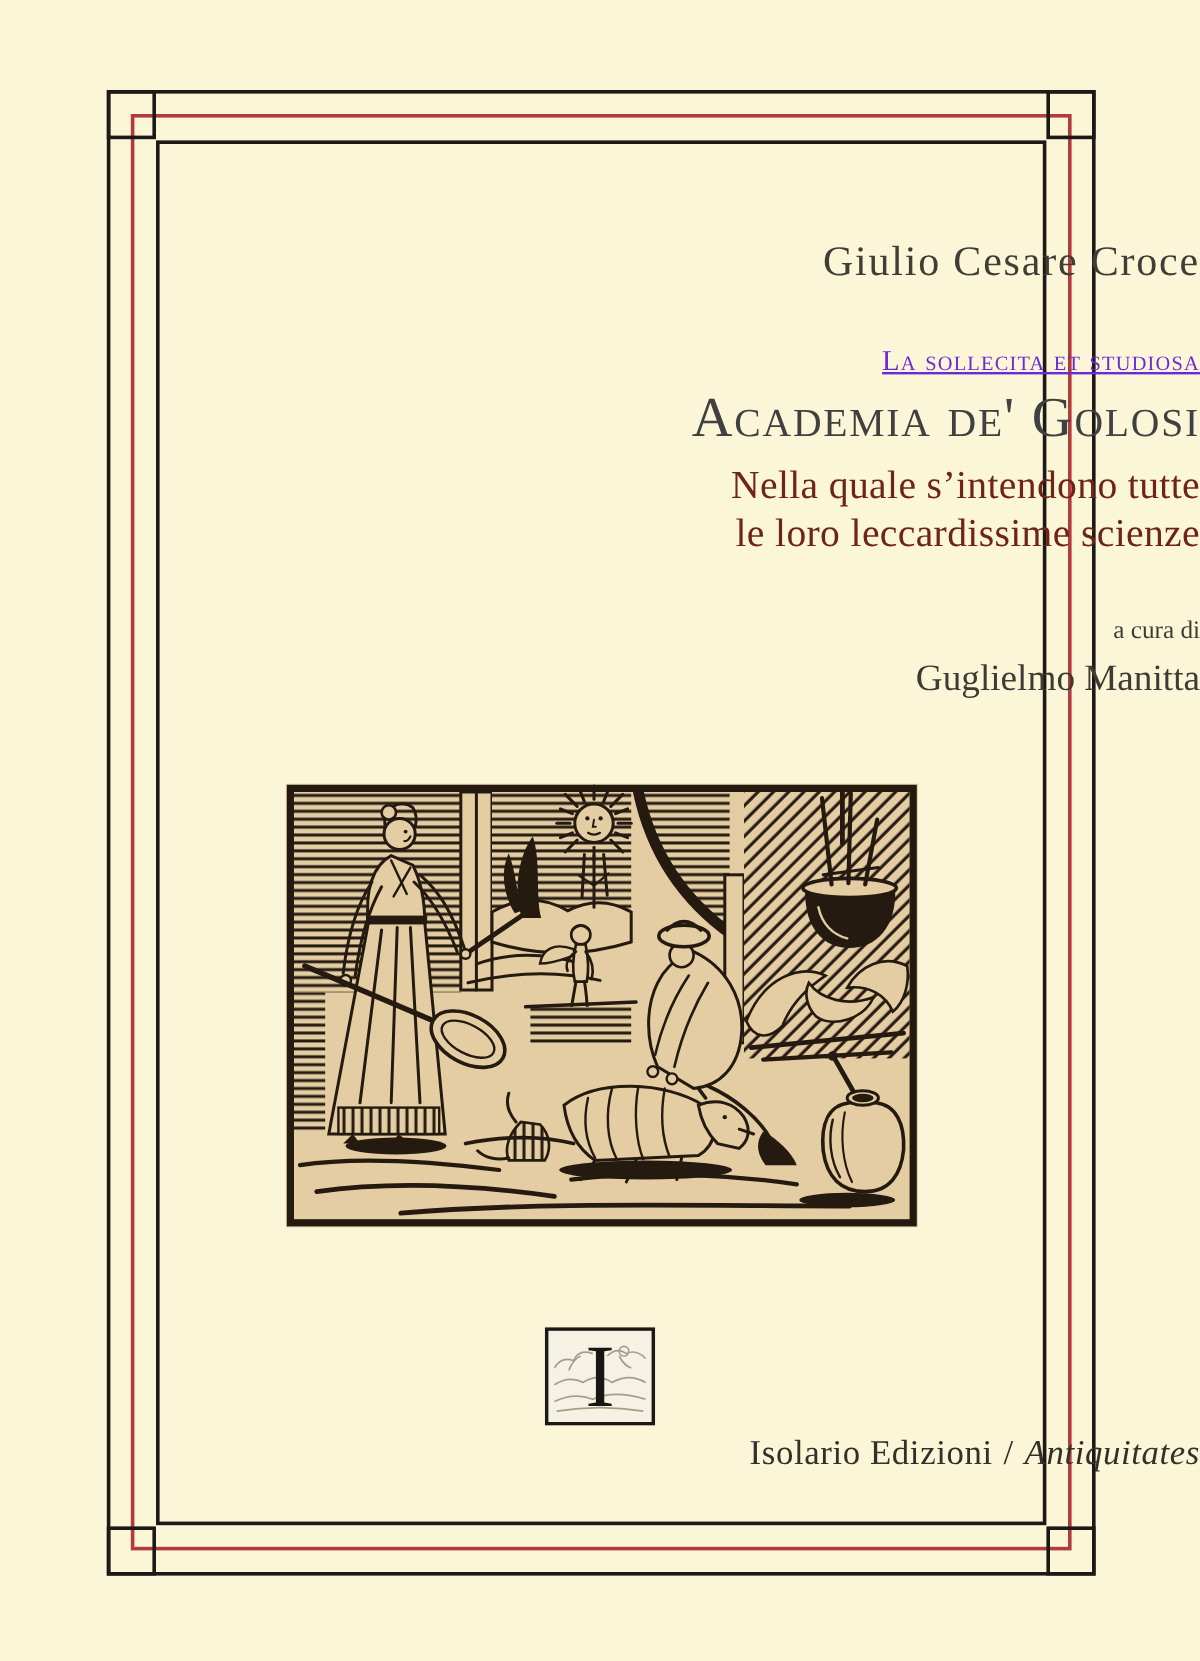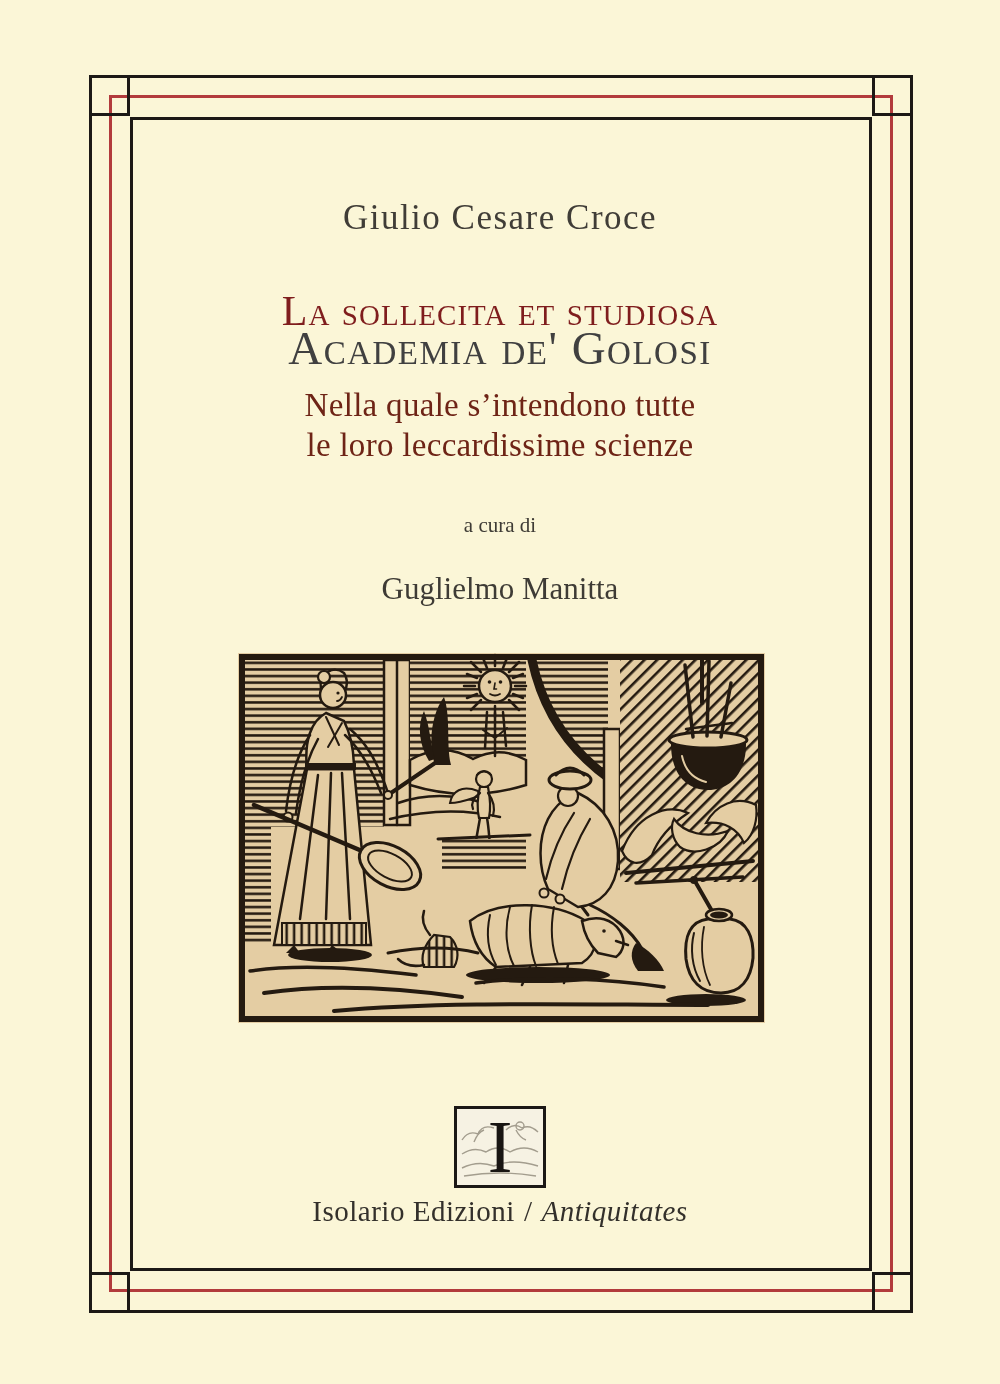--- a/index.html
+++ b/index.html
@@ -13,28 +13,28 @@
   .fr { position:absolute; box-sizing:border-box; border:3px solid #1c1916; background:transparent; }
   .fr-outer { left:89px;  top:75px;  width:824px; height:1238px; }
   .fr-inner { left:130px; top:117px; width:742px; height:1154px; }
   .fr-red   { left:109px; top:95px;  width:784px; height:1197px; border-color:#b23b3c; }
   .fr-sq    { width:41px; height:41px; }
   .sq-tl { left:89px;  top:75px; }
   .sq-tr { left:872px; top:75px; }
   .sq-bl { left:89px;  top:1272px; }
   .sq-br { left:872px; top:1272px; }
   
-  .line { position:absolute; left:0; width:100%; text-align:center; line-height:1.05; white-space:nowrap; }
+  .line { position:absolute; left:0; width:100%; text-align:right; line-height:1.05; white-space:nowrap; }
   .author   { top:200px; font-size:35px; letter-spacing:1.5px; color:#403d37; }
-  .title1   { top:289px; font-size:42px; letter-spacing:1px;  font-variant:small-caps; color:#7f1d1d; }
+  .title1   { top:289px; font-size:24px; letter-spacing:1px;  font-variant:small-caps; color:#6d28d9;text-decoration:underline; }
   .title2   { top:324px; font-size:47px; letter-spacing:1.5px; font-variant:small-caps; color:#404040; }
   .subtitle1{ top:388px; font-size:33px; letter-spacing:.3px; color:#6e2416; }
   .subtitle2{ top:428px; font-size:33px; letter-spacing:.3px; color:#6e2416; }
   .acura    { top:514px; font-size:21px; color:#3e3b35; }
-  .editor   { top:549px; font-size:31px; color:#3e3b35;margin-top:24px; }
+  .editor   { top:549px; font-size:31px; color:#3e3b35; }
   .imprint  { top:1196px; font-size:29px; letter-spacing:.5px; color:#33302b; }
   .imprint .sep { margin:0 9px; }
   .imprint .series { font-style:italic; }
   
   .woodcut-wrap { position:absolute; left:238px; top:653px; width:527px; height:370px; }
   
   .logo-wrap { position:absolute; left:454px; top:1106px; width:92px; height:82px; }
 </style>
 </head>
 <body>

